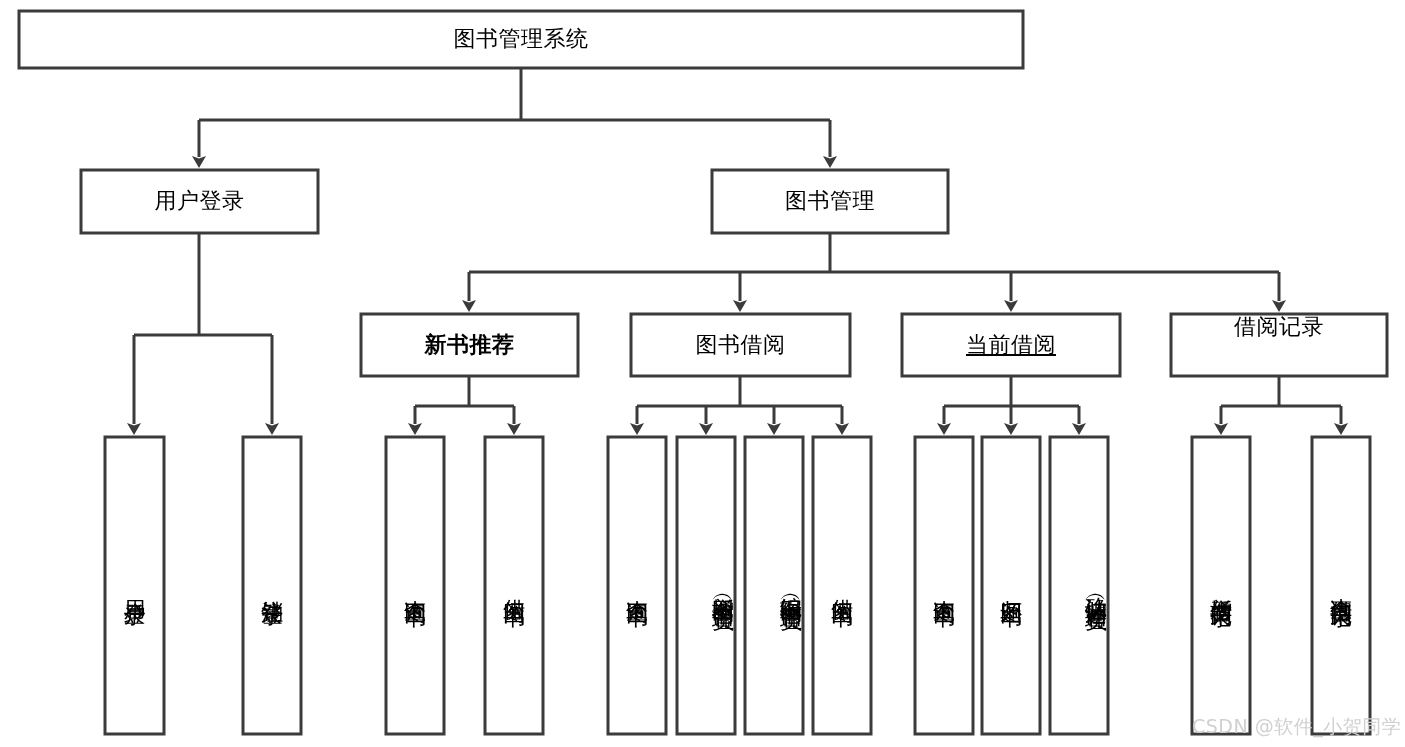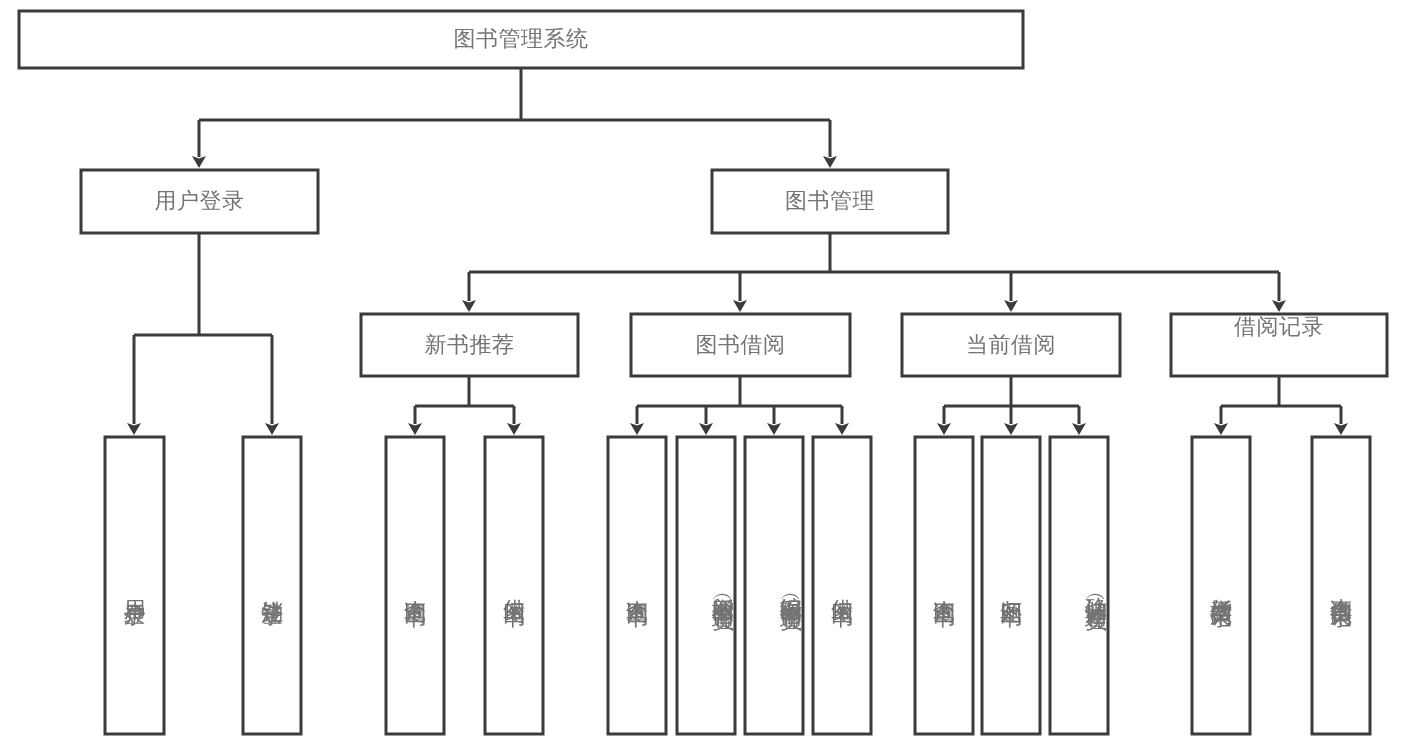--- a/index.html
+++ b/index.html
@@ -14,21 +14,21 @@
   .node-box{
     fill:#ffffff;stroke:#3b3b3b;stroke-width:3;
   }
   .connector{
     stroke:#3b3b3b;stroke-width:3;fill:none;stroke-linecap:butt;
   }
   .arrow-head{fill:#3b3b3b;stroke:none;}
   .node-label{
     position:absolute;
     display:flex;align-items:center;justify-content:center;
-    color:#737373;
+    color:#000000;
     font-size:21px;
     line-height:1.12;
     letter-spacing:0.5px;
     white-space:nowrap;
     pointer-events:none;
   }
   .node-label.vertical{
     writing-mode:vertical-rl;
     text-orientation:upright;
     letter-spacing:2px;
@@ -116,31 +116,32 @@
         <rect x="982" y="437" width="58" height="297" class="node-box"></rect>
         <rect x="1050" y="437" width="58" height="297" class="node-box"></rect>
         <rect x="1192" y="437" width="58" height="297" class="node-box"></rect>
         <rect x="1312" y="437" width="58" height="297" class="node-box"></rect>
       </g>
   </svg>
   <div id="label-layer">
       <div class="node-label horizontal" style="left: 19px; top: 11px; width: 1004px; height: 57px;">图书管理系统</div>
       <div class="node-label horizontal" style="left: 81px; top: 170px; width: 237px; height: 63px;">用户登录</div>
       <div class="node-label horizontal" style="left: 712px; top: 170px; width: 236px; height: 63px;">图书管理</div>
-      <div class="node-label horizontal" style="left: 361px; top: 314px; width: 217px; height: 62px;">新书推荐</div>
+      <div class="node-label horizontal" style="left: 361px; top: 314px; width: 217px; height: 62px; font-weight: bold;">新书推荐</div>
       <div class="node-label horizontal" style="left: 631px; top: 314px; width: 219px; height: 62px; border-radius: 16px;">图书借阅</div>
-      <div class="node-label horizontal" style="left: 902px; top: 314px; width: 218px; height: 62px;">当前借阅</div>
+      <div class="node-label horizontal" style="left: 902px; top: 314px; width: 218px; height: 62px; text-decoration: underline;">当前借阅</div>
       <div class="node-label horizontal" style="left: 1171px; top: 296px; width: 216px; height: 62px;">借阅记录</div>
       <div class="node-label vertical centered" style="left: 105px; top: 437px; width: 59px; height: 297px;">用户登录</div>
       <div class="node-label vertical centered" style="left: 243px; top: 437px; width: 58px; height: 297px;">注销登录</div>
       <div class="node-label vertical centered" style="left: 386px; top: 437px; width: 58px; height: 297px;">查询图书</div>
       <div class="node-label vertical centered" style="left: 485px; top: 437px; width: 58px; height: 297px;">借阅图书</div>
       <div class="node-label vertical centered" style="left: 608px; top: 437px; width: 58px; height: 297px;">查询图书</div>
       <div class="node-label vertical" style="left: 677px; top: 437px; width: 58px; height: 297px;">新增图书（管理员）</div>
       <div class="node-label vertical" style="left: 745px; top: 437px; width: 58px; height: 297px;">编辑图书（管理员）</div>
       <div class="node-label vertical centered" style="left: 813px; top: 437px; width: 58px; height: 297px;">借阅图书</div>
       <div class="node-label vertical centered" style="left: 915px; top: 437px; width: 58px; height: 297px;">查询图书</div>
       <div class="node-label vertical centered" style="left: 982px; top: 437px; width: 58px; height: 297px;">归还图书</div>
       <div class="node-label vertical" style="left: 1050px; top: 437px; width: 58px; height: 297px;">确认归还（管理员）</div>
       <div class="node-label vertical centered" style="left: 1192px; top: 437px; width: 58px; height: 297px;">新增借阅记录</div>
       <div class="node-label vertical centered" style="left: 1312px; top: 437px; width: 58px; height: 297px;">查询借阅记录</div>
     </div>
+  <div class="watermark" style="left:1192px;top:714px;">CSDN @软件_小贺同学</div>
 </div>
 
 </body></html>

